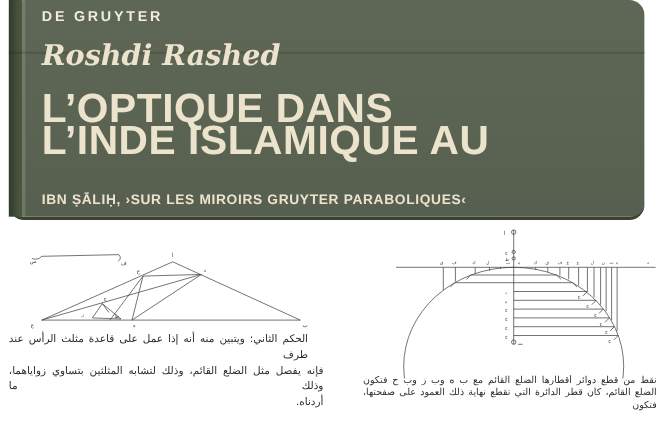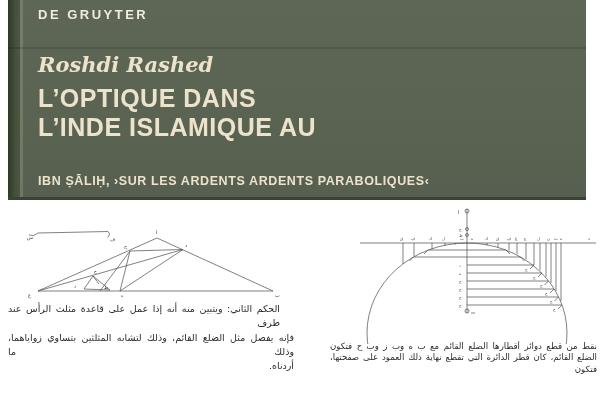--- a/index.html
+++ b/index.html
@@ -6,46 +6,47 @@
   body{
     width:600px;height:400px;position:relative;overflow:hidden;
     background:#ffffff;font-family:"Liberation Sans",sans-serif;
   }
 
   
   .cover{
     position:absolute;left:8px;top:0;width:578px;height:197px;
     background:linear-gradient(180deg,#5e6755 0%,#5b6452 55%,#576050 100%);
     border-bottom:3px solid #39432f;
+    border-radius:14px;
   }
   .cover .seam{
     position:absolute;left:0;top:47px;width:100%;height:2px;
     background:rgba(20,30,15,0.18);
   }
   .spine{
     position:absolute;left:0;top:0;width:12px;height:100%;
     background:linear-gradient(90deg,#2f3a28 0%,#44503a 60%,#4b5741 100%);
   }
   .spine-hl{
     position:absolute;left:12px;top:0;width:3px;height:100%;
     background:rgba(255,255,255,0.14);
   }
   .cover-content{position:absolute;left:30px;top:0;right:12px;}
   .publisher{
     position:absolute;left:0;top:7px;
     font-size:13px;font-weight:800;letter-spacing:2.5px;color:#f1ece0;
   }
   .author{
-    position:absolute;left:0;top:52px;
+    position:absolute;left:0;top:36px;
     font-family:"DejaVu Serif",serif;font-style:italic;font-weight:700;
-    font-size:21px;color:#ece3cd;white-space:nowrap;text-align:right;
+    font-size:26px;color:#ece3cd;white-space:nowrap;text-align:right;
   }
   .title{
     position:absolute;left:0;top:84px;
-    font-size:25px;line-height:29px;font-weight:800;letter-spacing:0.5px;
+    font-size:37px;line-height:29px;font-weight:800;letter-spacing:0.5px;
     color:#ece3cd;white-space:nowrap;
   }
   .title sup{font-size:0.55em;vertical-align:super;}
   .subtitle{
     position:absolute;left:0;top:174px;
     font-size:12.5px;font-weight:800;letter-spacing:0.6px;color:#ece3cd;
     white-space:nowrap;
   }
 
   
@@ -71,21 +72,21 @@
   <div class="spine"></div>
   <div class="spine-hl"></div>
   <div class="seam"></div>
   <div class="cover-content">
     <div class="publisher">DE GRUYTER</div>
     <div class="author">Roshdi Rashed</div>
     <div class="title">
       <div>L’OPTIQUE DANS</div>
       <div>L’INDE ISLAMIQUE AU</div>
     </div>
-    <div class="subtitle">IBN ṢĀLIḤ, ›SUR LES ARDENTS ARDENTS PARABOLIQUES‹</div>
+    <div class="subtitle">IBN ṢĀLIḤ, ›SUR LES MIROIRS GRUYTER PARABOLIQUES‹</div>
   </div>
 </div>
 
 <div class="diagram" style="left:20px;top:218px;">
   <svg width="270" height="84" viewBox="0 0 270 84">
 
     <path class="fig-stroke" d="M18,15 L88,13.5"></path>
     <path class="fig-stroke" d="M18,15 q-4,4 -9,2"></path>
     <path class="fig-stroke" d="M88,13.5 q3,3 -0.5,6"></path>
     <text class="fig-label" x="7" y="21" font-size="5">س</text>

